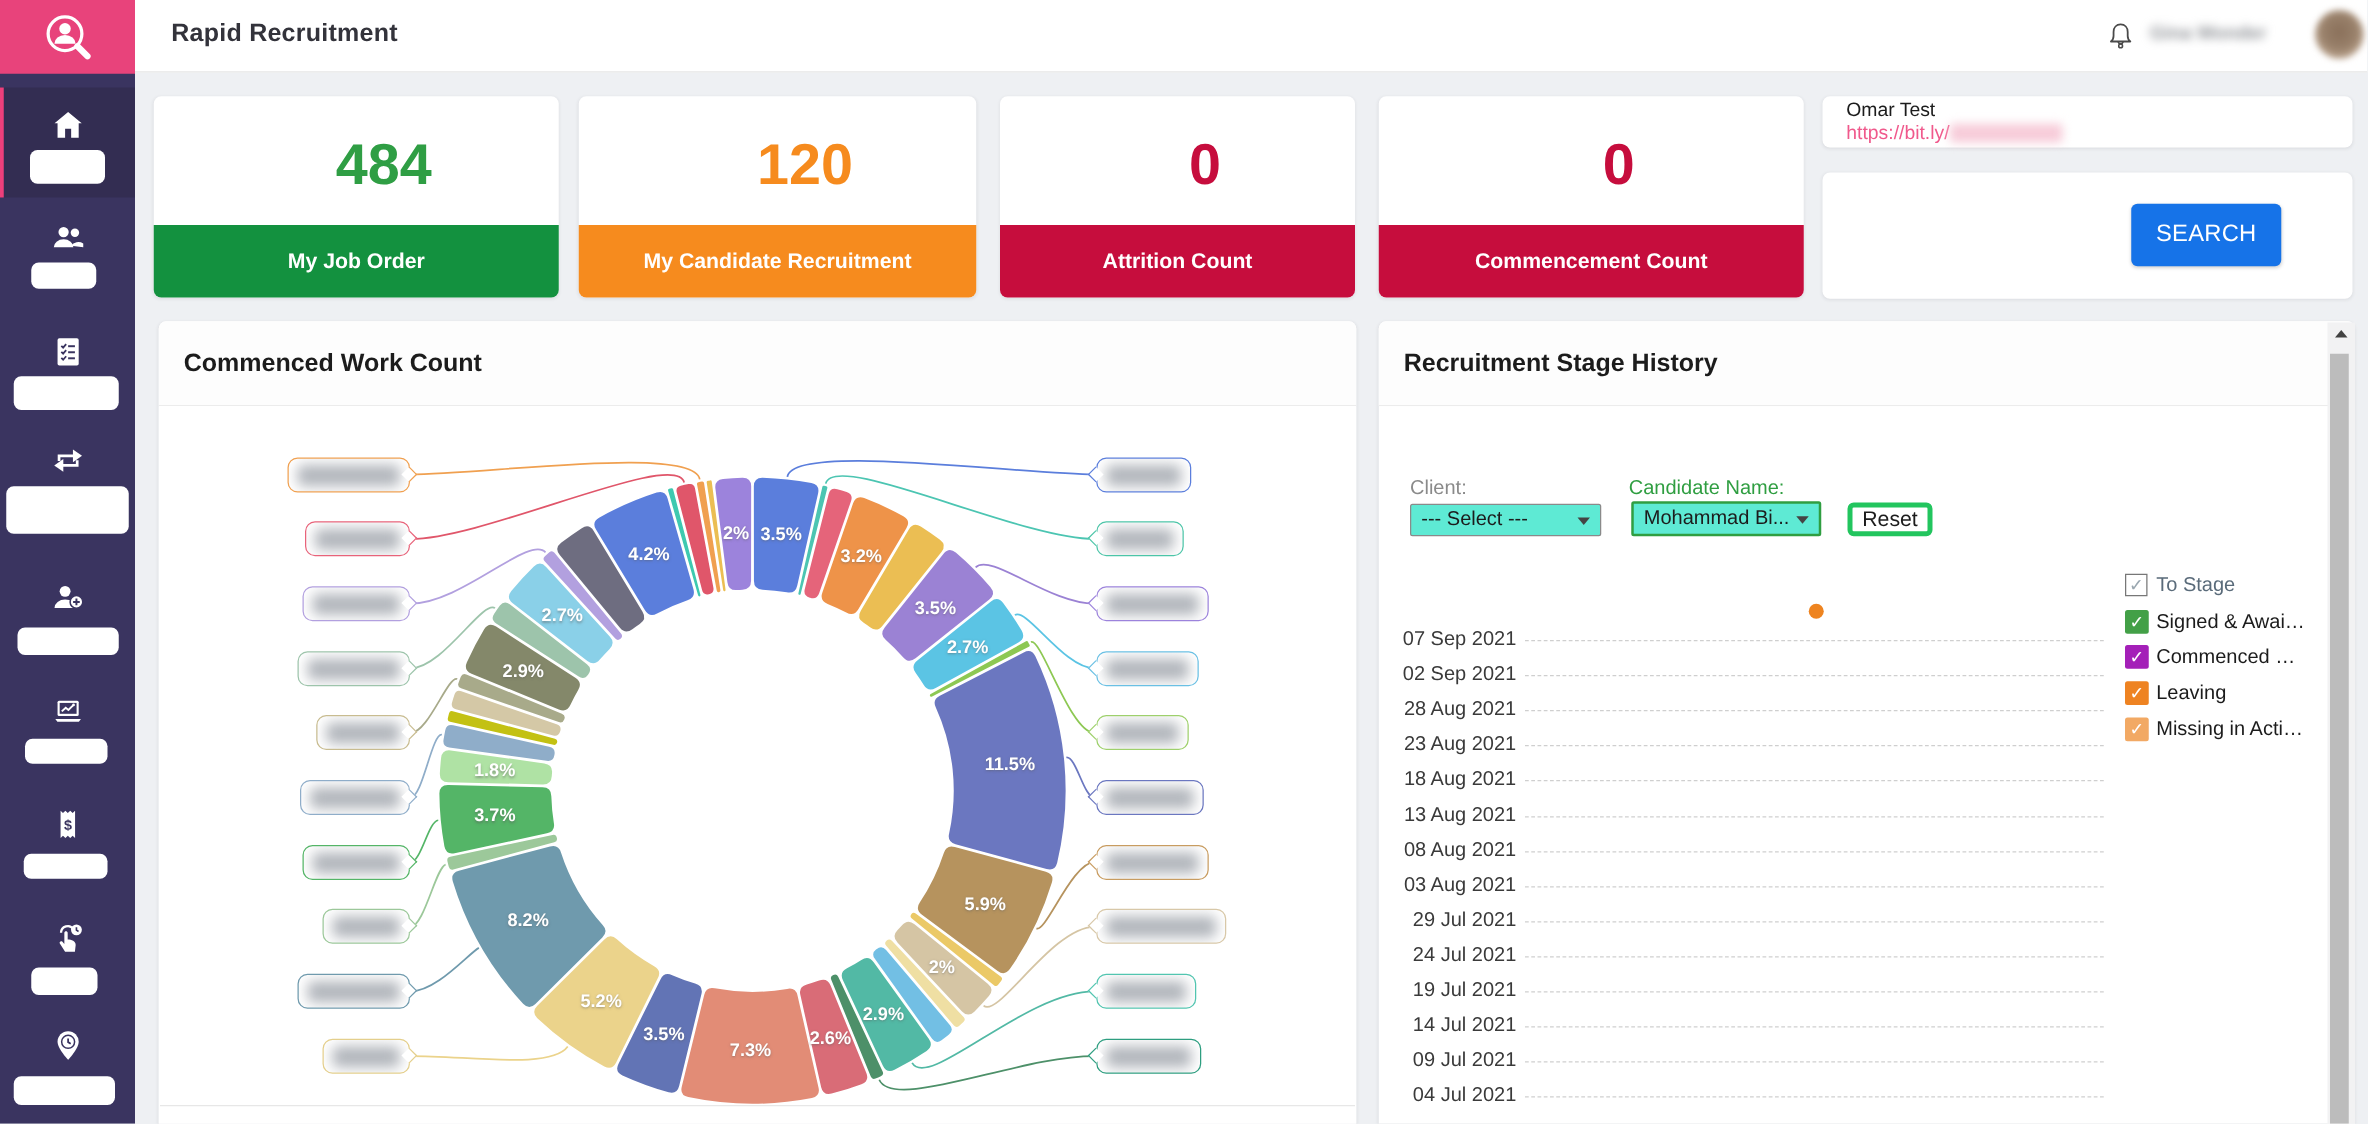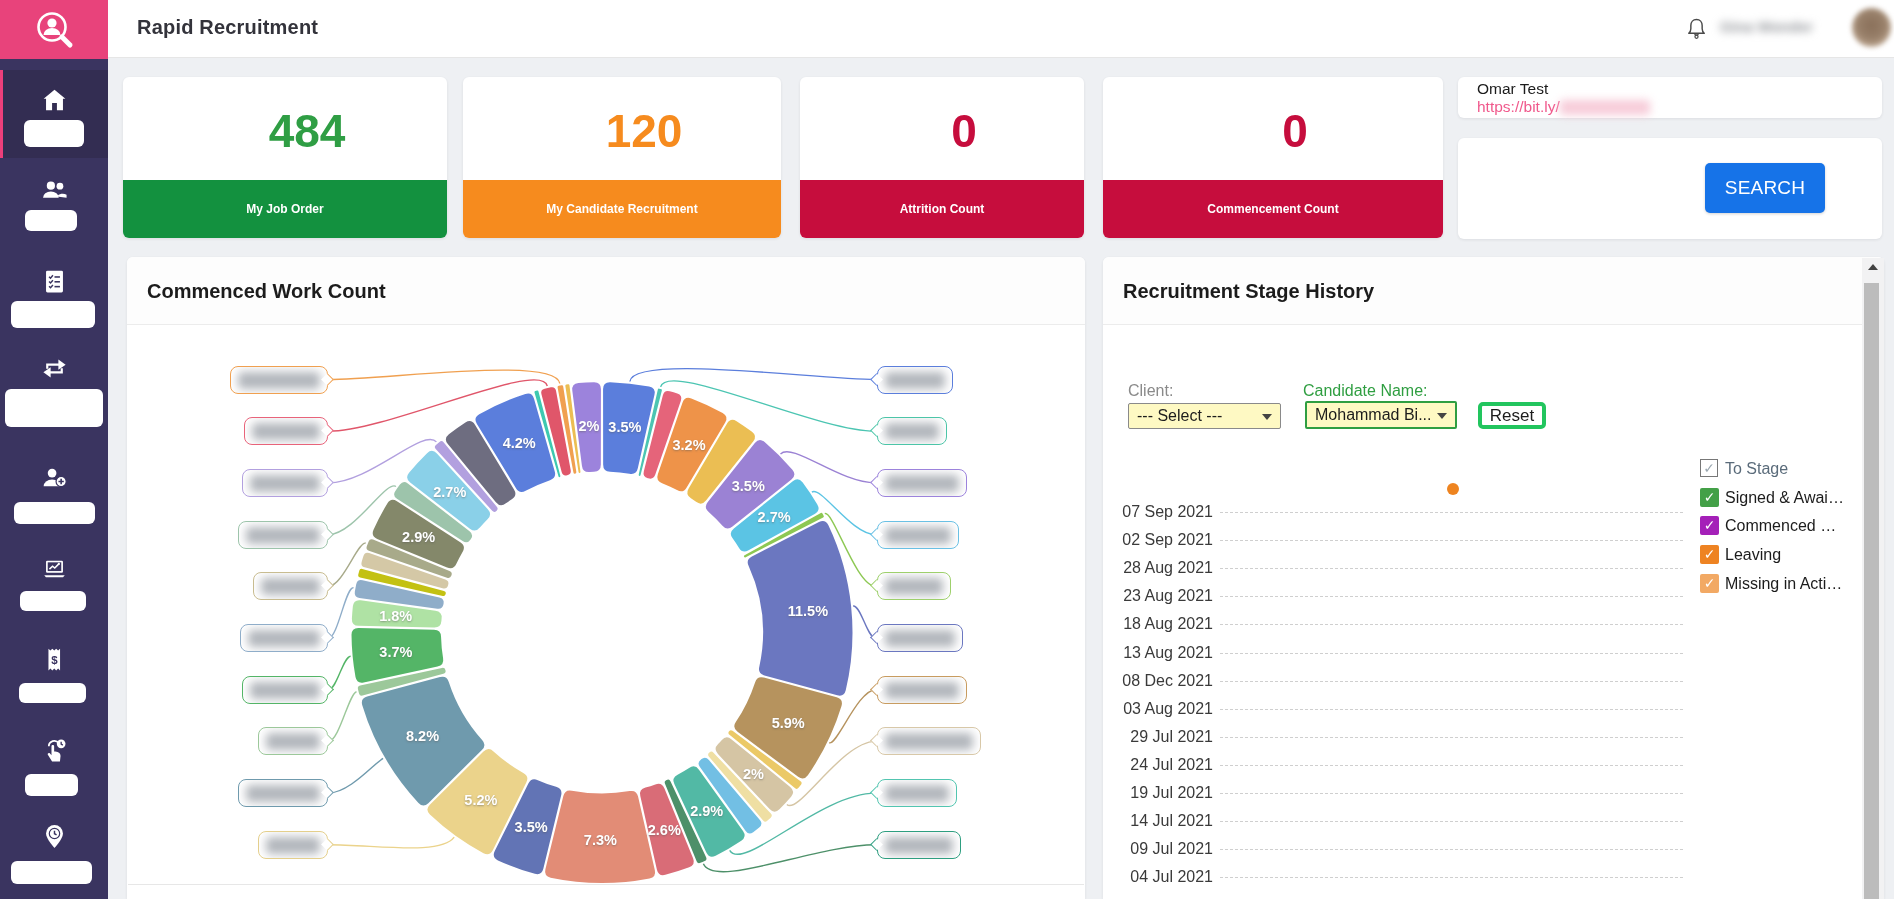--- a/index.html
+++ b/index.html
@@ -10,30 +10,30 @@
   
   #sidebar { left:0; top:0; width:108px; height:899px; background:#3A3460; }
   #sb-logo { left:0; top:0; width:108px; height:59px; background:#E8437B; display:flex; align-items:center; justify-content:center; }
   #sb-active { left:0; top:70px; width:108px; height:88px; background:#332D52; border-left:3px solid #ED3F7B; }
   .sb-rect { position:absolute; background:#fff; border-radius:6px; }
   
   #header { left:108px; top:0; width:1786px; height:58px; background:#fff; border-bottom:1px solid #e6e6e6; }
   #title { left:137px; top:16px; font-size:20px; font-weight:600; color:#33333b; letter-spacing:0.2px; }
   
   .stat-num { position:absolute; left:0; right:0; top:4px; height:100px; display:flex; align-items:center; justify-content:center; font-size:46px; font-weight:600;padding-left:44px; }
-  .stat-bar { position:absolute; left:0; right:0; bottom:0; height:58px; border-radius:0 0 6px 6px; display:flex; align-items:center; justify-content:center; color:#fff; font-size:12px; font-weight:700; }
+  .stat-bar { position:absolute; left:0; right:0; bottom:0; height:58px; border-radius:0 0 6px 6px; display:flex; align-items:center; justify-content:center; color:#fff; font-size:17px; font-weight:700; }
   
   .bigcard-h { position:absolute; left:0; top:0; right:0; height:68px; border-bottom:1px solid #ececec; background:#fdfdfd; border-radius:6px 6px 0 0; }
   .bigcard-t { position:absolute; left:20px; top:23px; font-size:20px; font-weight:700; color:#1c1c1c; }
   
   .lbox { position:absolute; height:28px; border-radius:8px; border:1.6px solid; background:#fff; overflow:hidden; z-index:2; }
   .notch { position:absolute; width:9px; height:9px; background:#fff; transform:rotate(45deg); z-index:3; }
   .lbox span { display:block; margin:5px 7px; height:17px; border-radius:4px; background:#b2b6bc; filter:blur(5px); }
   
-  .sel { position:absolute; background:#fef9c3; border:1px solid #8a8a8a; border-radius:2px; font-size:16px; color:#1c1c1c; display:flex; align-items:center; padding-left:8px; }
+  .sel { position:absolute; background:#5eead4; border:1px solid #8a8a8a; border-radius:2px; font-size:16px; color:#1c1c1c; display:flex; align-items:center; padding-left:8px; }
   .sel .arr { position:absolute; right:8px; top:50%; margin-top:-2.5px; width:0; height:0; border-left:5.5px solid transparent; border-right:5.5px solid transparent; border-top:6px solid #444; }
   .legend-box { position:absolute; width:19px; height:19px; border-radius:2px; color:#fff; font-size:14px; line-height:19px; text-align:center; }
   .legend-txt { position:absolute; font-size:16px; color:#1c1c1c; }
   .dateline { position:absolute; border-top:1.5px dashed #cfcfcf; height:0; }
   .datetxt { position:absolute; width:100px; text-align:right; font-size:16px; color:#3a3a3a; }
 </style>
 </head>
 <body>
 
 <div id="sidebar" class="abs"></div>
@@ -344,21 +344,21 @@
 <div class="datetxt" style="left:10px;top:274.1px;">02 Sep 2021</div>
 <div class="dateline" style="left:117px;top:283.1px;width:463px;"></div>
 <div class="datetxt" style="left:10px;top:302.2px;">28 Aug 2021</div>
 <div class="dateline" style="left:117px;top:311.2px;width:463px;"></div>
 <div class="datetxt" style="left:10px;top:330.3px;">23 Aug 2021</div>
 <div class="dateline" style="left:117px;top:339.3px;width:463px;"></div>
 <div class="datetxt" style="left:10px;top:358.4px;">18 Aug 2021</div>
 <div class="dateline" style="left:117px;top:367.4px;width:463px;"></div>
 <div class="datetxt" style="left:10px;top:386.5px;">13 Aug 2021</div>
 <div class="dateline" style="left:117px;top:395.5px;width:463px;"></div>
-<div class="datetxt" style="left:10px;top:414.6px;">08 Dec 2021</div>
+<div class="datetxt" style="left:10px;top:414.6px;">08 Aug 2021</div>
 <div class="dateline" style="left:117px;top:423.6px;width:463px;"></div>
 <div class="datetxt" style="left:10px;top:442.7px;">03 Aug 2021</div>
 <div class="dateline" style="left:117px;top:451.7px;width:463px;"></div>
 <div class="datetxt" style="left:10px;top:470.8px;">29 Jul 2021</div>
 <div class="dateline" style="left:117px;top:479.8px;width:463px;"></div>
 <div class="datetxt" style="left:10px;top:498.9px;">24 Jul 2021</div>
 <div class="dateline" style="left:117px;top:507.9px;width:463px;"></div>
 <div class="datetxt" style="left:10px;top:527.0px;">19 Jul 2021</div>
 <div class="dateline" style="left:117px;top:536.0px;width:463px;"></div>
 <div class="datetxt" style="left:10px;top:555.1px;">14 Jul 2021</div>

